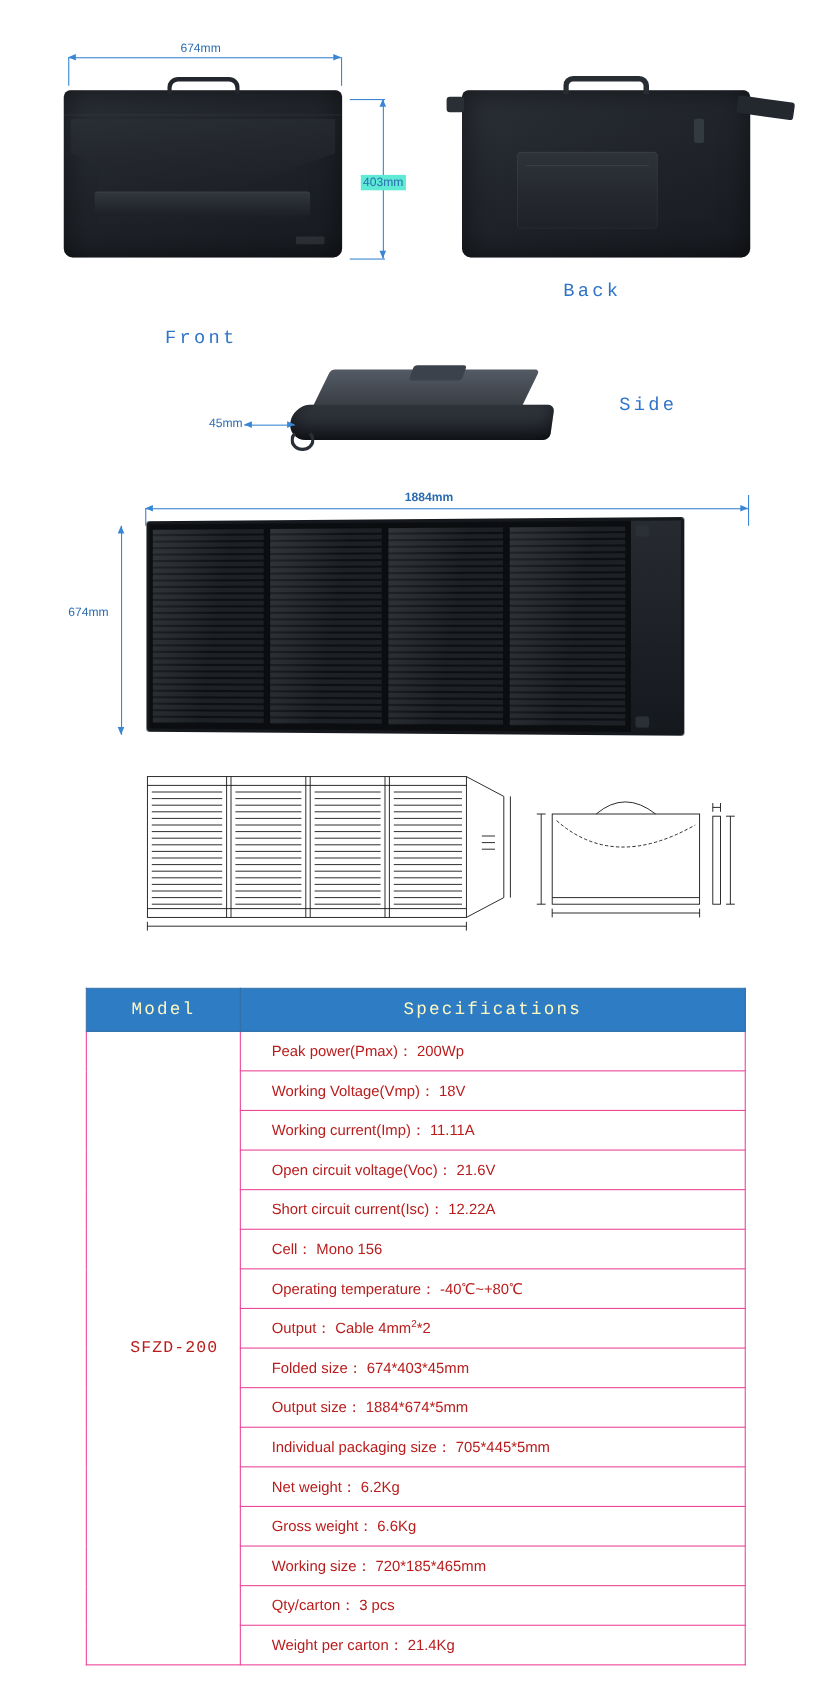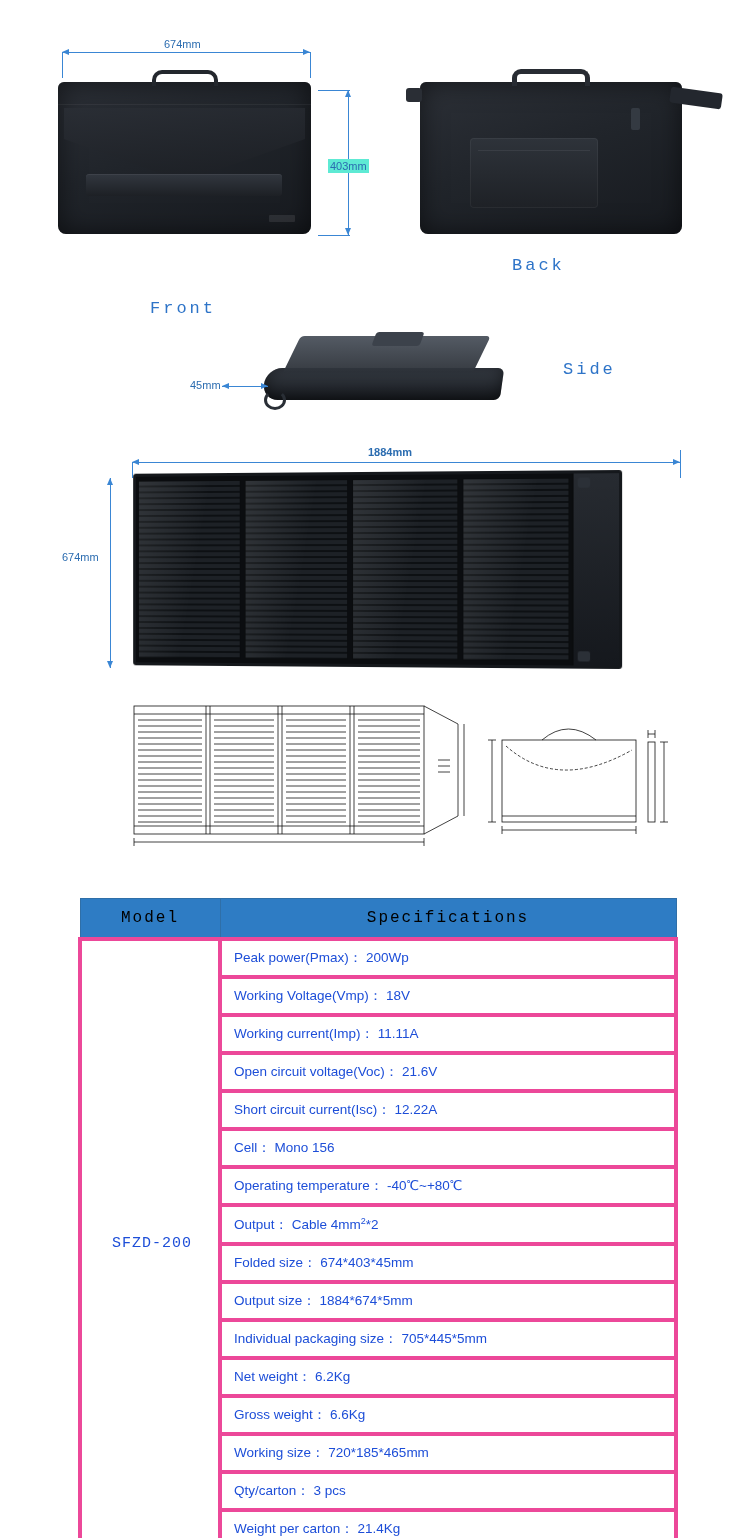--- a/index.html
+++ b/index.html
@@ -230,34 +230,34 @@
   
   .spec-table {
     position: absolute;
     left: 78px; top: 898px;
     width: 600px;
     border-collapse: collapse;
     background: #fff;
   }
   .spec-table th {
     background: #2e7cc4;
-    color: #000000;
+    color: #fef9c3;
     font-family: "Liberation Mono", monospace;
     font-weight: normal;
     font-size: 16px;
     letter-spacing: 2px;
     border: 1px solid #2f6fa8;
     padding: 10px 4px;
   }
   .spec-table th.model-col { width: 140px; }
   .spec-table td {
-    border: 4px solid #ec4899;
+    border: 1px solid #ec4899;
     font-size: 13.5px;
-    color: #1d4ed8;
-    padding: 8px 8px 8px 12px;
+    color: #b91c1c;
+    padding: 8px 8px 8px 28px;
     height: 36px;
     font-family: "Liberation Sans", sans-serif;
   }
   .spec-table td.model-cell {
     text-align: center;
     font-family: "Liberation Mono", monospace;
     font-size: 15px;
     letter-spacing: 1px;
     vertical-align: middle;
   }

